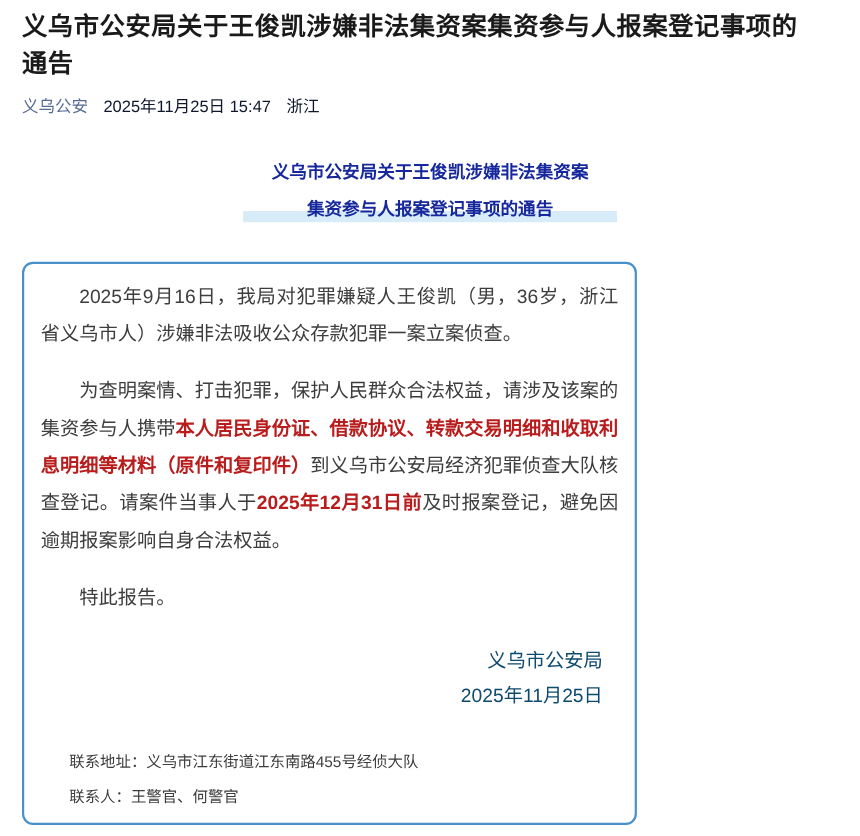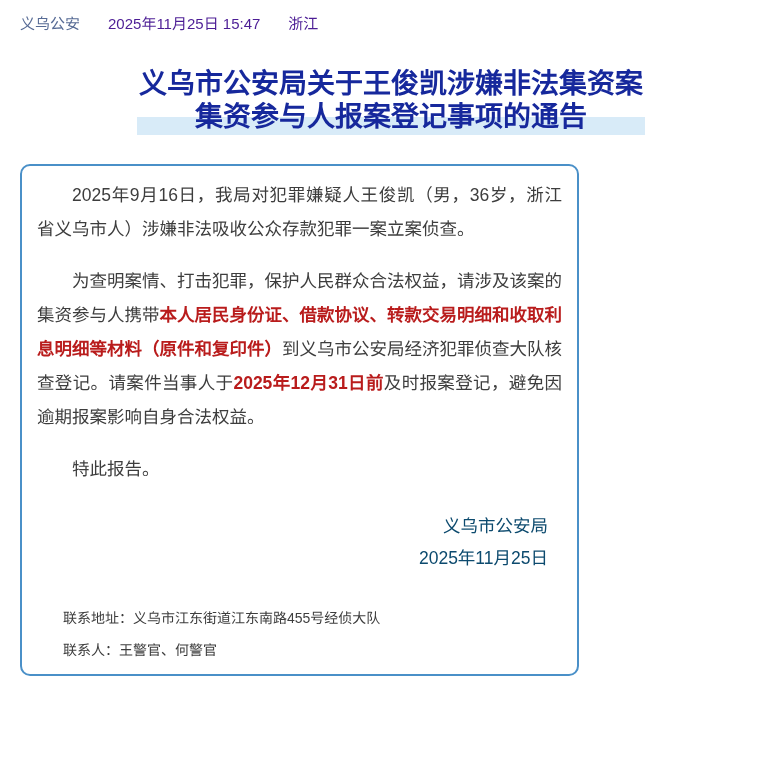--- a/index.html
+++ b/index.html
@@ -19,32 +19,32 @@
     font-size: 23px;
     font-weight: 700;
     line-height: 33px;
     color: #1a1a1a;
     letter-spacing: 0.5px;
   }
   .byline {
     margin-top: 16px;
     display: flex;
     align-items: center;
-    gap: 28px;
+    gap: 14px;
     font-size: 15px;
     line-height: 15px;
   }
   .byline .account { color: #576b95; cursor: pointer; }
-  .byline .meta { color: #4c1d95; }
+  .byline .meta { color: #0f172a; }
 
   
   .notice-title {
     margin-top: 36px;
     text-align: center;
-    font-size: 28px;
+    font-size: 16px;
     font-weight: 700;
     color: #16289c;
     line-height: 33px;
   }
   .notice-title .hl {
     background: linear-gradient(180deg, rgba(0,0,0,0) 48%, #d8ebf8 48%);
     padding: 0 58px 3px;
   }
 
   
@@ -80,20 +80,21 @@
     font-size: 14px;
     line-height: 32px;
     color: #3d3d3d;
   }
 </style>
 </head>
 <body>
 
 <div class="article">
 
+  <h1 class="page-title">义乌市公安局关于王俊凯涉嫌非法集资案集资参与人报案登记事项的通告</h1>
 
   <div class="byline">
     <span class="account">义乌公安</span>
     <span class="meta">2025年11月25日 15:47</span>
     <span class="meta">浙江</span>
   </div>
 
   <div class="notice-title">
     <div>义乌市公安局关于王俊凯涉嫌非法集资案</div>
     <div>

